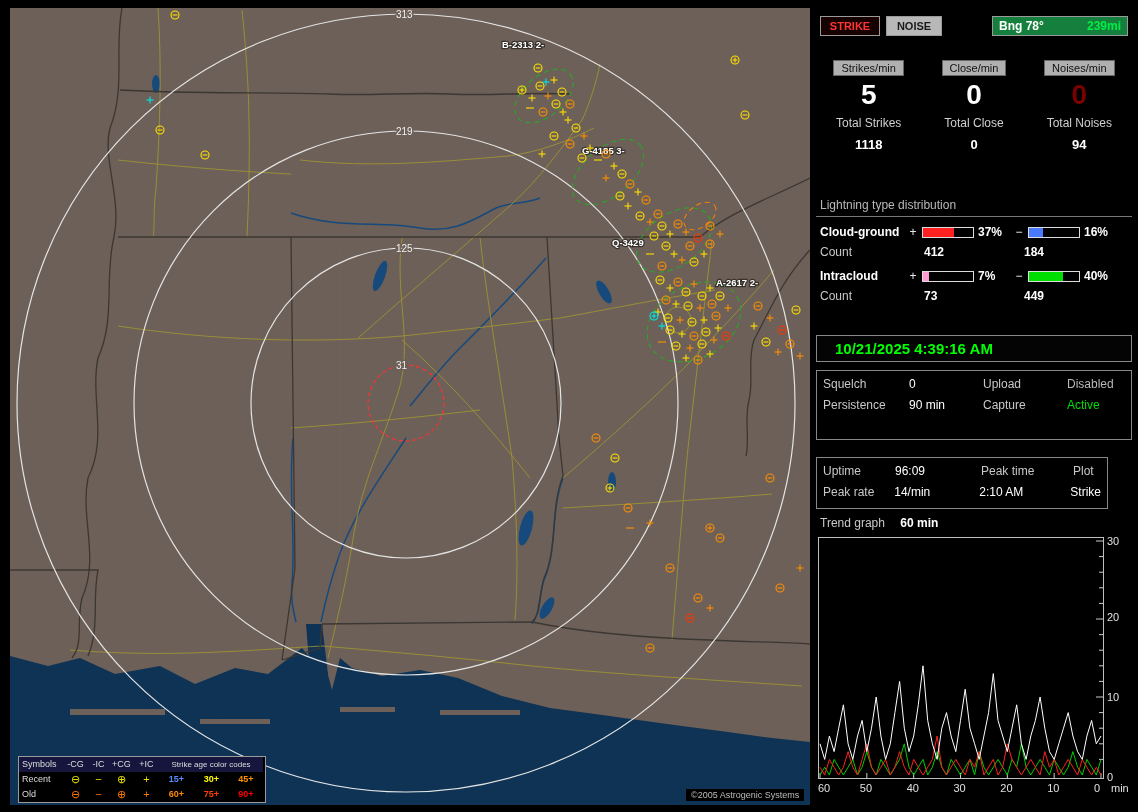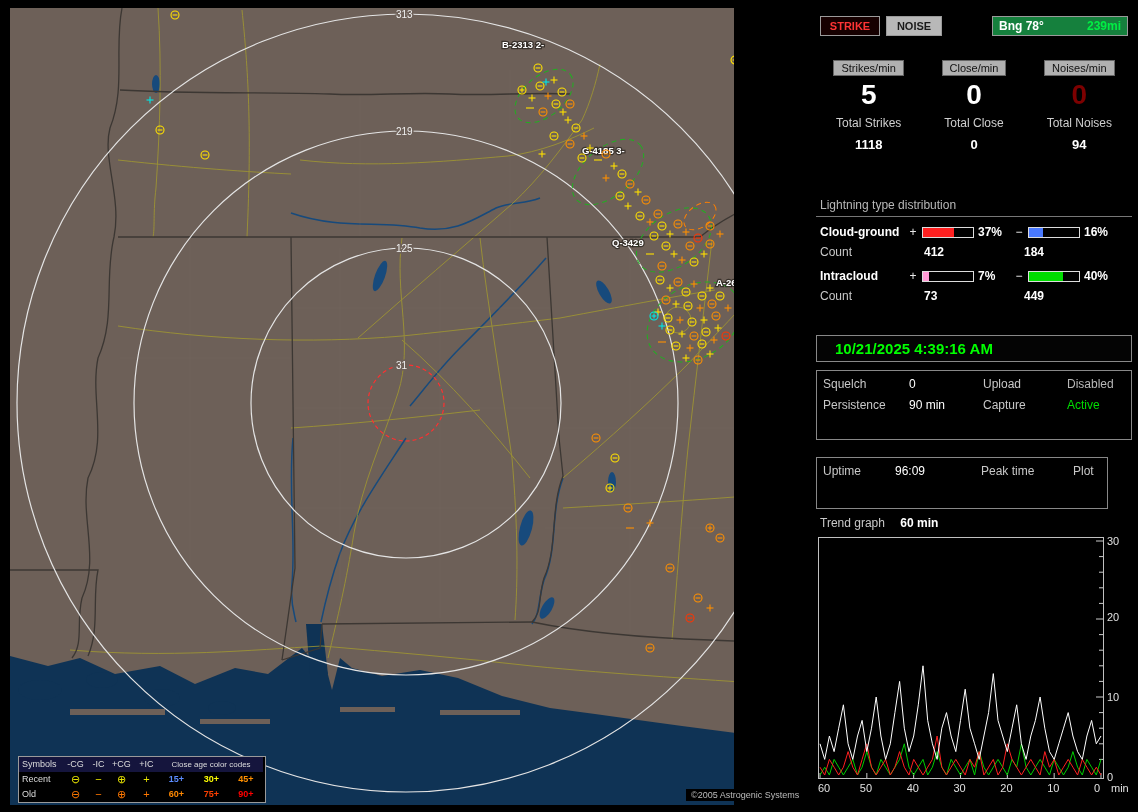--- a/index.html
+++ b/index.html
@@ -2,21 +2,21 @@
 <html><head>
 <meta charset="utf-8">
 <style>
   * { margin:0; padding:0; box-sizing:border-box; }
   html,body { background:#000; }
   body { width:1138px; height:812px; position:relative; overflow:hidden;
          font-family:"Liberation Sans", sans-serif; }
   .app { position:absolute; inset:0; background:#000; }
 
   
-  .map { position:absolute; left:10px; top:8px; width:724px; height:797px;
+  .map { position:absolute; left:10px; top:8px; width:800px; height:797px;
          background:#fdba74; overflow:hidden; }
   .ringlab { fill:#f0f0f0; font-size:10px; paint-order:stroke; stroke:#6d6058; stroke-width:3px; }
   .celllab { fill:#ffffff; font-size:9.5px; font-weight:bold; paint-order:stroke;
              stroke:rgba(40,35,30,.75); stroke-width:2.5px; }
 
   .copyright { position:absolute; left:686px; top:789px; background:#000; color:#bbb;
                font-size:9px; padding:1px 5px; }
 
   
   .legend { position:absolute; left:18px; top:756px; width:248px; background:#000;
@@ -665,21 +665,21 @@
     </svg>
 
     
     <div class="legend" style="left:8px; top:748px;">
       <div class="legend-grid">
         <div class="lg-cell lg-head lg-left">Symbols</div>
         <div class="lg-cell lg-head">-CG</div>
         <div class="lg-cell lg-head">-IC</div>
         <div class="lg-cell lg-head">+CG</div>
         <div class="lg-cell lg-head">+IC</div>
-        <div class="lg-cell lg-head lg-age-head">Close age color codes</div>
+        <div class="lg-cell lg-head lg-age-head">Strike age color codes</div>
 
         <div class="lg-cell lg-left">Recent</div>
         <div class="lg-cell lg-sym" style="color: rgb(232, 228, 0);">⊖</div>
         <div class="lg-cell lg-sym" style="color: rgb(232, 228, 0);">−</div>
         <div class="lg-cell lg-sym" style="color: rgb(232, 228, 0);">⊕</div>
         <div class="lg-cell lg-sym" style="color: rgb(232, 228, 0);">+</div>
         <div class="lg-cell lg-age" style="color: rgb(91, 140, 255);">15+</div>
         <div class="lg-cell lg-age" style="color: rgb(255, 255, 0);">30+</div>
         <div class="lg-cell lg-age" style="color: rgb(255, 144, 0);">45+</div>
 
@@ -785,20 +785,26 @@
         <span style="color: rgb(0, 221, 0);">Active</span>
       </div>
     </div>
 
     <div class="statsbox">
       <div class="stats-row">
         <span class="t-c1 lab">Uptime</span>
         <span class="t-c2">96:09</span>
         <span class="t-c3 lab">Peak time</span>
         <span class="lab">Plot</span>
+      </div>
+      <div class="stats-row">
+        <span class="t-c1 lab">Peak rate</span>
+        <span class="t-c2">14/min</span>
+        <span class="t-c3 val">2:10 AM</span>
+        <span class="val">Strike</span>
       </div>
     </div>
 
     <div class="trend-label">
       <span>Trend graph</span>
       <span class="win">60 min</span>
     </div>
 
     <div class="graph-box"><svg width="284" height="240">
           <line x1="280" y1="221.4" x2="284" y2="221.4" stroke="#cccccc" stroke-width="1"></line>

